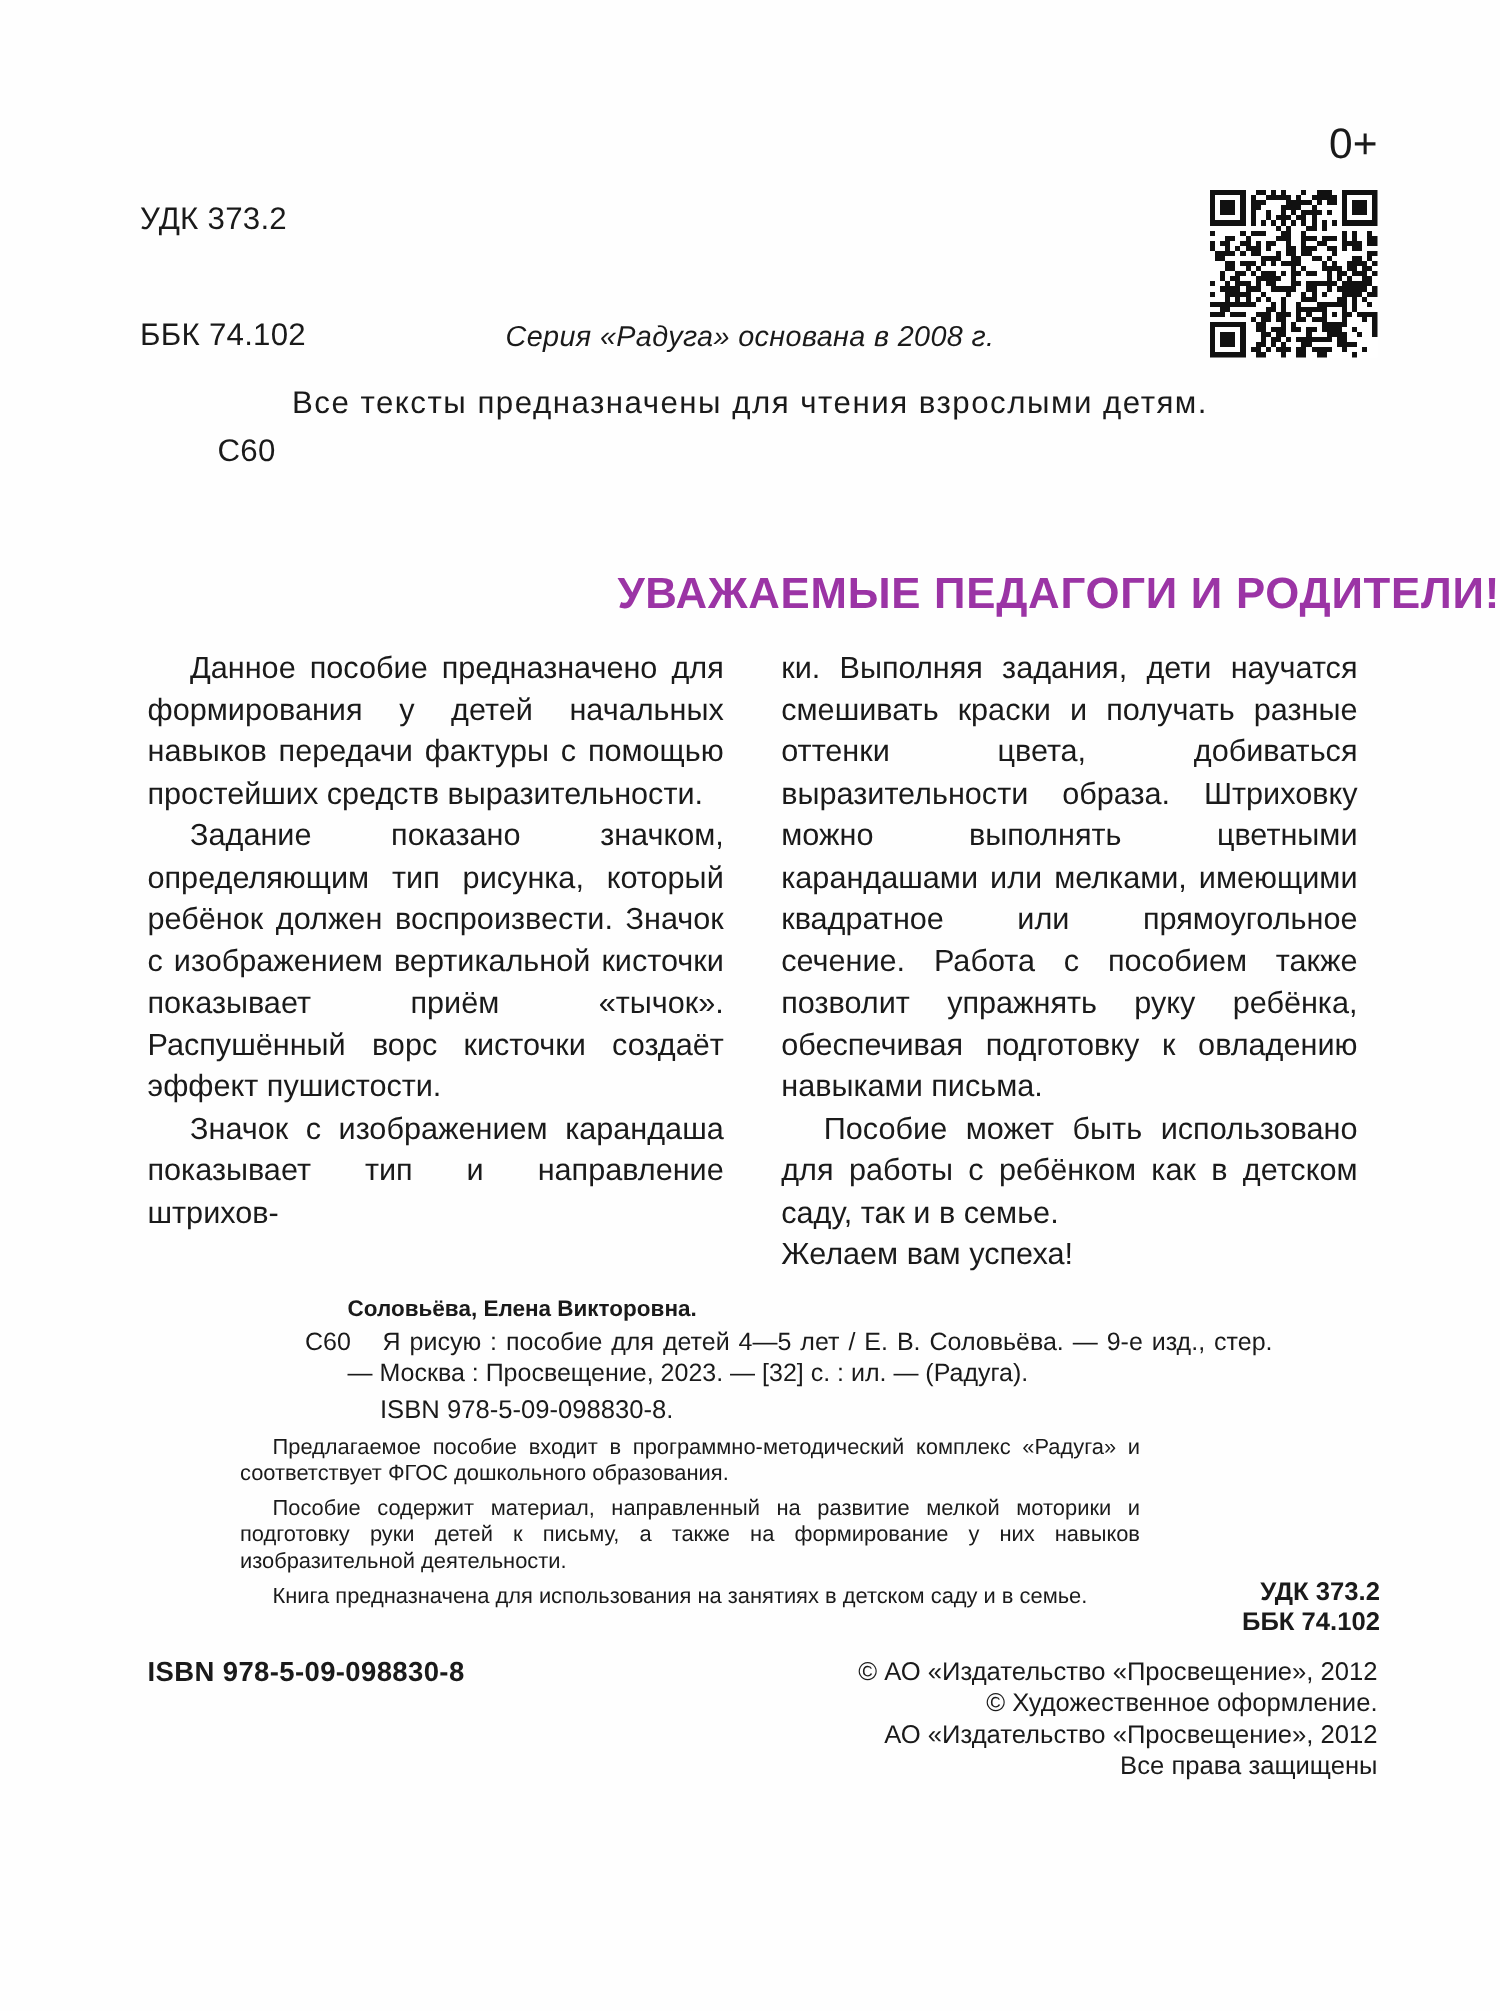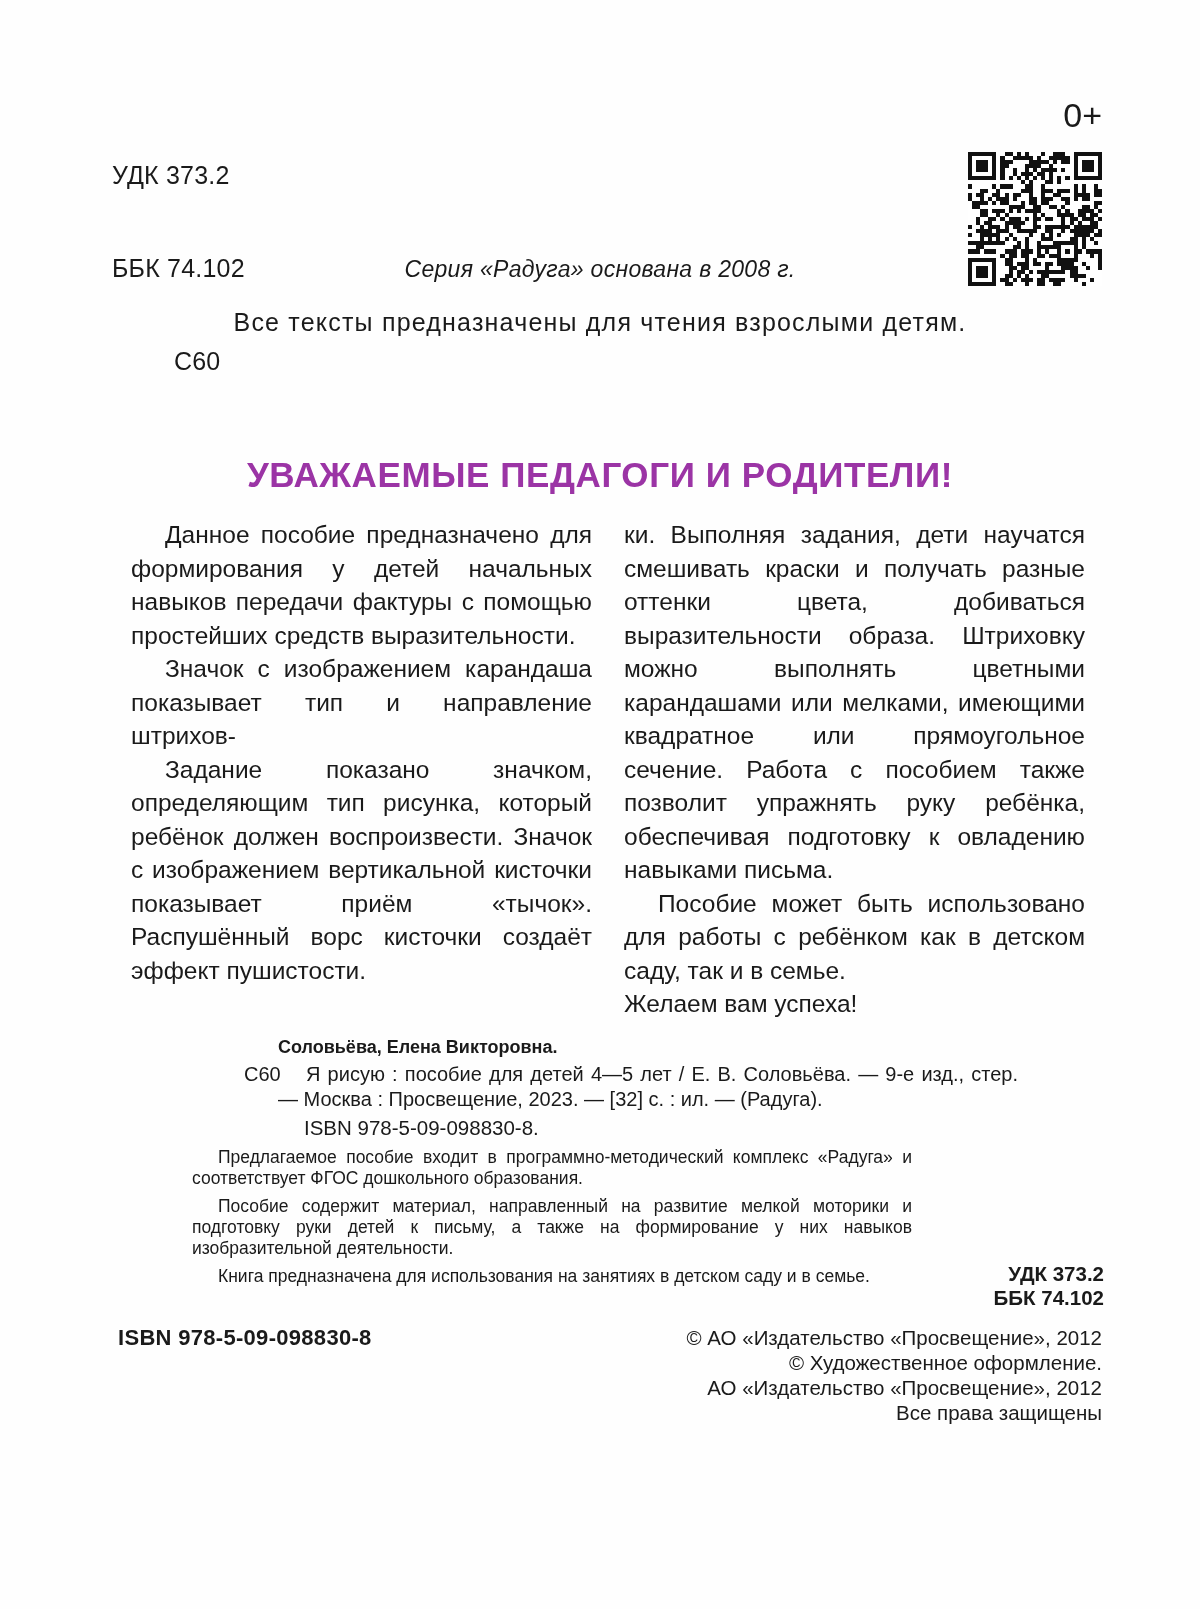--- a/index.html
+++ b/index.html
@@ -81,35 +81,35 @@
     font-size: 25px;
     letter-spacing: 1.2px;
   }
 
   
   .main-heading {
     position: absolute;
     left: 0;
     right: 0;
     top: 455px;
-    text-align: center;
+    text-align: right;
     font-size: 35px;
     font-weight: bold;
     color: #9b34a5;
     letter-spacing: 0.6px;
   }
 
   
   .columns {
     position: absolute;
-    left: 131px;
+    left: 118px;
     top: 518px;
     width: 968px;
     display: flex;
-    gap: 32px;
+    gap: 46px;
   }
   .col {
     width: 461px;
   }
   .col p {
     margin: 0;
     font-size: 24.5px;
     line-height: 33.5px;
     text-align: justify;
     text-justify: inter-word;
@@ -223,22 +223,22 @@
   </div>
 
   <div class="series-line">Серия «Радуга» основана в 2008 г.</div>
   <div class="audience-line">Все тексты предназначены для чтения взрослыми детям.</div>
 
   <div class="main-heading">УВАЖАЕМЫЕ ПЕДАГОГИ И РОДИТЕЛИ!</div>
 
   <div class="columns">
     <div class="col">
       <p>Данное пособие предназначено для формирования у детей начальных навыков передачи фактуры с помощью простейших средств выразительности.</p>
+      <p>Задание показано значком, определяющим тип рисунка, который ребёнок должен воспроизвести. Значок с изображением вертикальной кисточки показывает приём «тычок». Распушённый ворс кисточки создаёт эффект пушистости.</p>
       <p>Значок с изображением карандаша показывает тип и направление штрихов-</p>
-      <p>Задание показано значком, определяющим тип рисунка, который ребёнок должен воспроизвести. Значок с изображением вертикальной кисточки показывает приём «тычок». Распушённый ворс кисточки создаёт эффект пушистости.</p>
     </div>
     <div class="col">
       <p class="nohang">ки. Выполняя задания, дети научатся смешивать краски и получать разные оттенки цвета, добиваться выразительности образа. Штриховку можно выполнять цветными карандашами или мелками, имеющими квадратное или прямоугольное сечение. Работа с пособием также позволит упражнять руку ребёнка, обеспечивая подготовку к овладению навыками письма.</p>
       <p>Пособие может быть использовано для работы с ребёнком как в детском саду, так и в семье.</p>
       <p class="closing">Желаем вам успеха!</p>
     </div>
   </div>
 
   <div class="cip">
     <div class="cip-author">Соловьёва, Елена Викторовна.</div>

